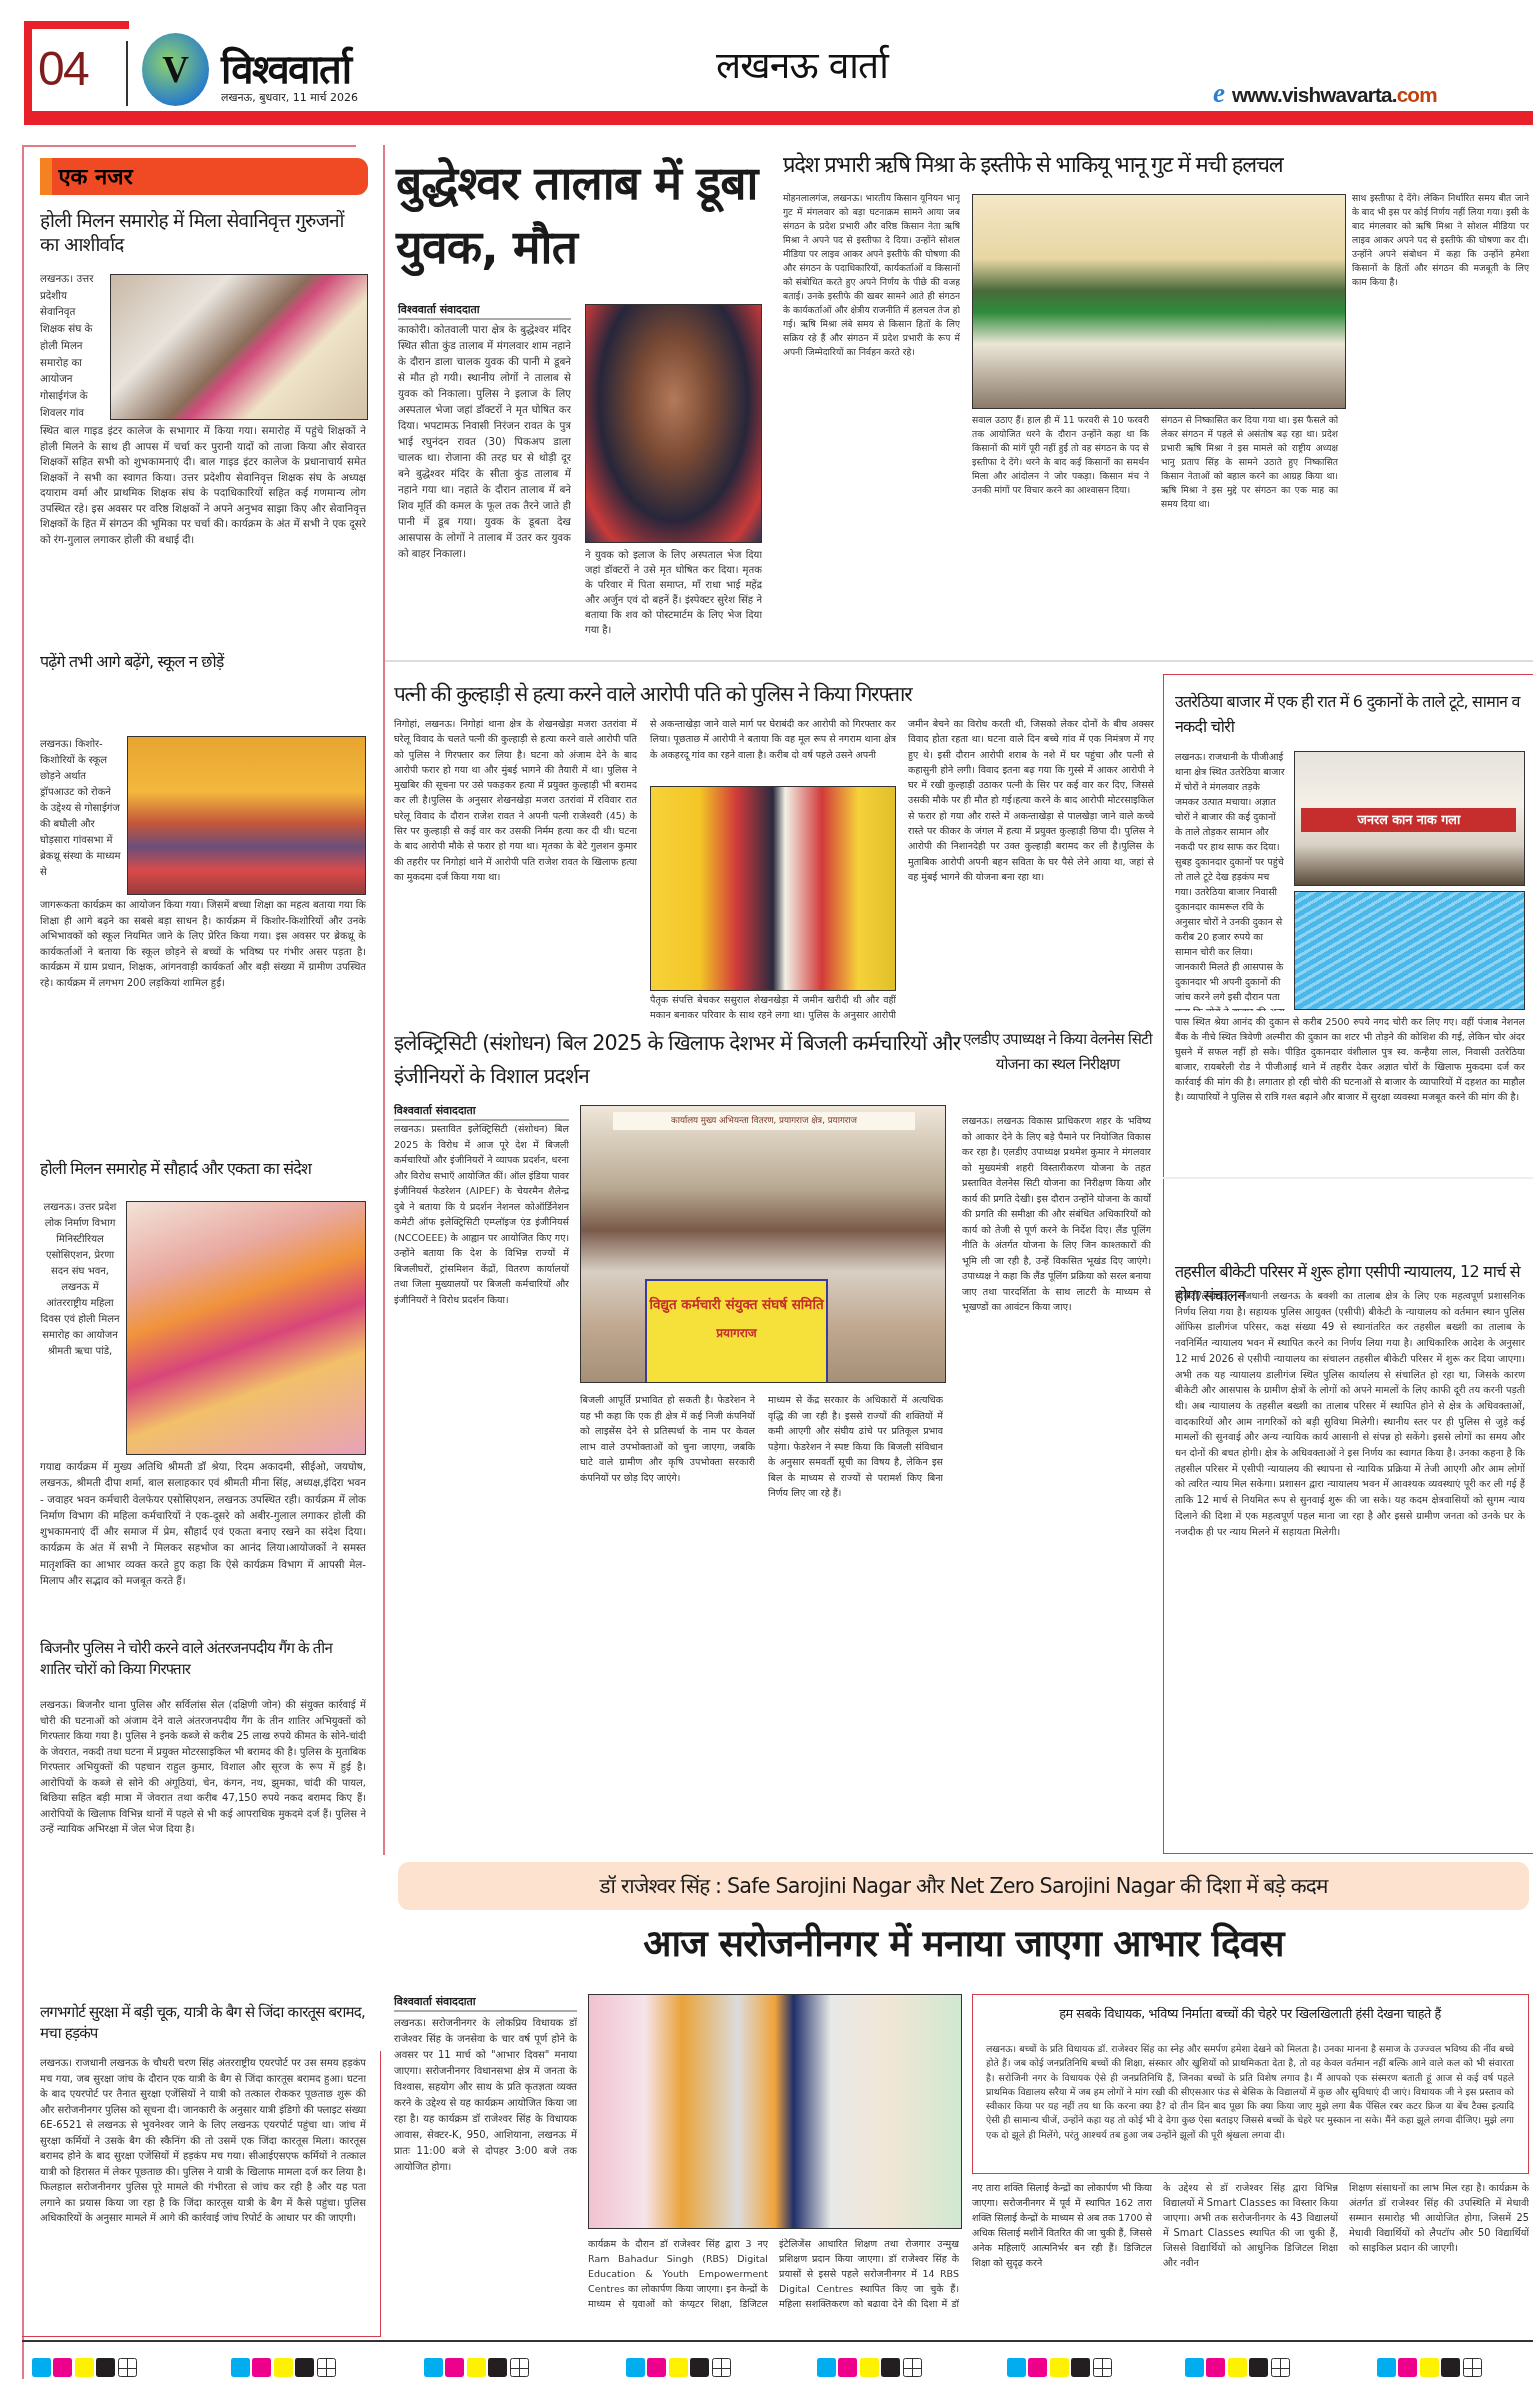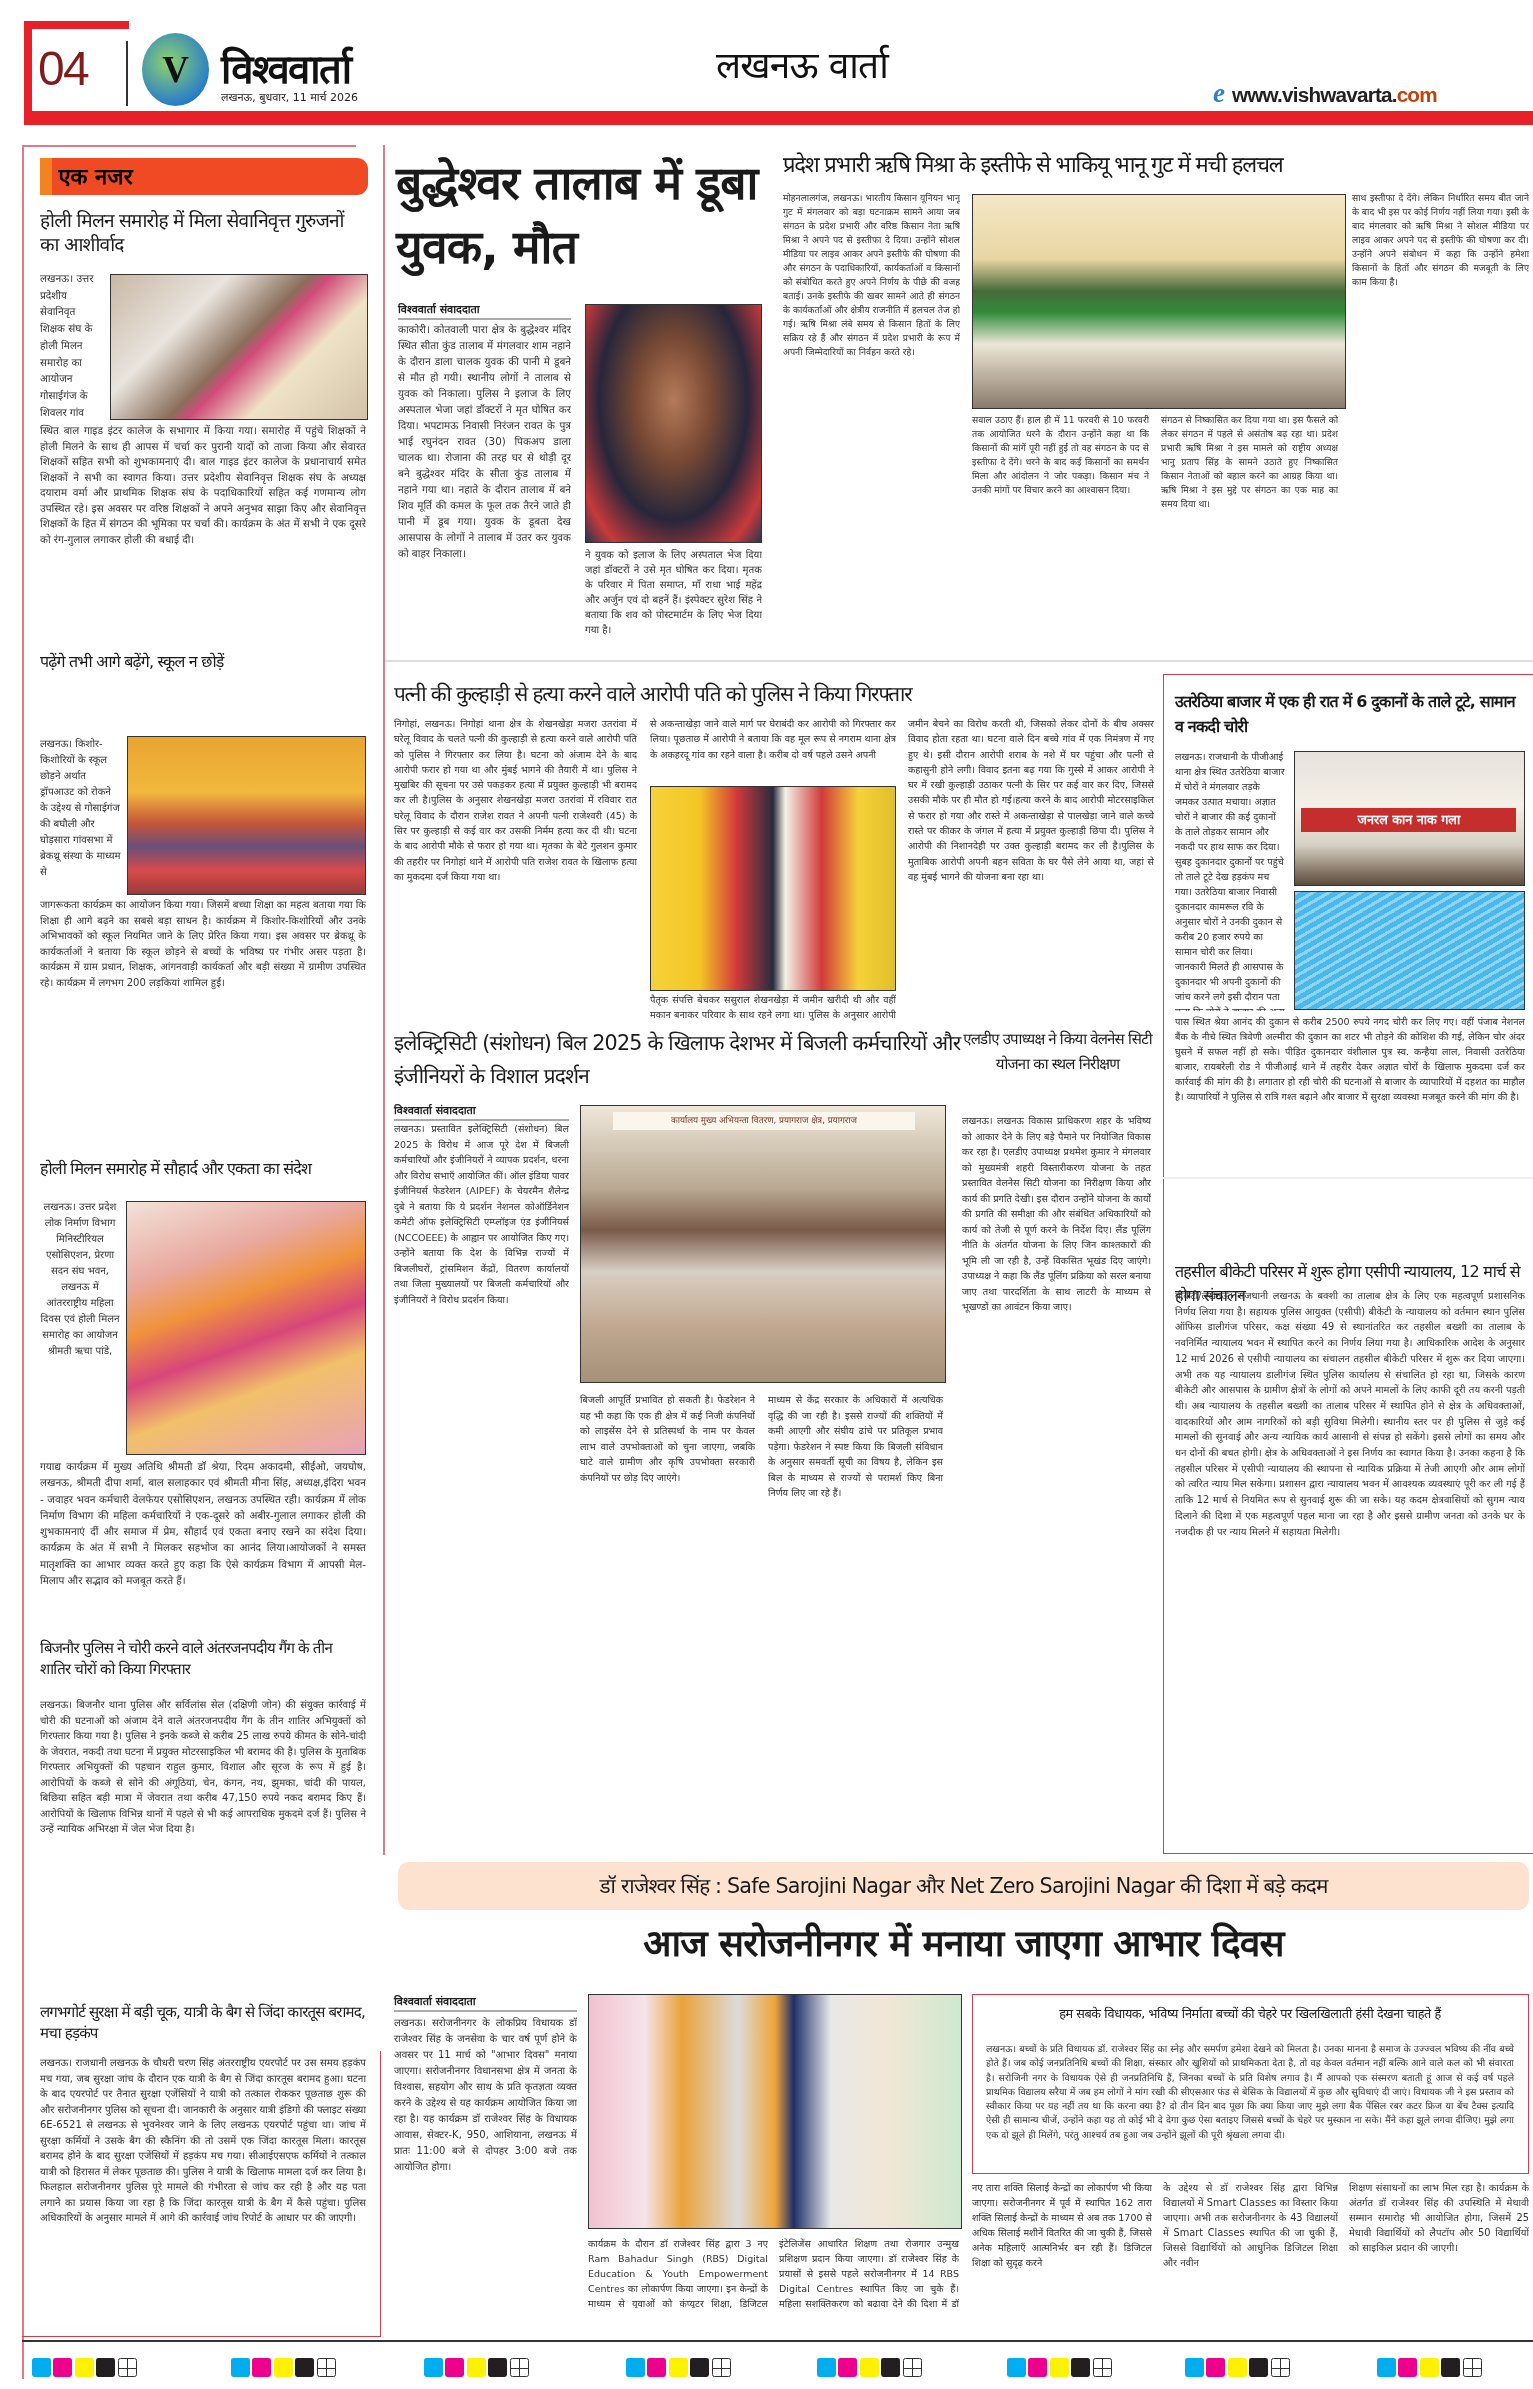--- a/index.html
+++ b/index.html
@@ -97,37 +97,41 @@
 <div class="abs" style="left:385px;top:660px;width:1148px;height:1.6px;background:#ddd"></div>
 
 <div class="abs hl" style="left:394px;top:674px;width:763px;font-size:20.7px;line-height:40px;font-weight:normal;letter-spacing:-1.2px">पत्नी की कुल्हाड़ी से हत्या करने वाले आरोपी पति को पुलिस ने किया गिरफ्तार</div>
 <div class="abs txt" style="left:394px;top:716px;width:243px;height:306px;font-size:9.5px;line-height:15.3px">निगोहां, लखनऊ। निगोहां थाना क्षेत्र के शेखनखेड़ा मजरा उतरांवा में घरेलू विवाद के चलते पत्नी की कुल्हाड़ी से हत्या करने वाले आरोपी पति को पुलिस ने गिरफ्तार कर लिया है। घटना को अंजाम देने के बाद आरोपी फरार हो गया था और मुंबई भागने की तैयारी में था। पुलिस ने मुखबिर की सूचना पर उसे पकड़कर हत्या में प्रयुक्त कुल्हाड़ी भी बरामद कर ली है।पुलिस के अनुसार शेखनखेड़ा मजरा उतरांवां में रविवार रात घरेलू विवाद के दौरान राजेश रावत ने अपनी पत्नी राजेश्वरी (45) के सिर पर कुल्हाड़ी से कई वार कर उसकी निर्मम हत्या कर दी थी। घटना के बाद आरोपी मौके से फरार हो गया था। मृतका के बेटे गुलशन कुमार की तहरीर पर निगोहां थाने में आरोपी पति राजेश रावत के खिलाफ हत्या का मुकदमा दर्ज किया गया था।</div>
 <div class="abs txt" style="left:650px;top:716px;width:246px;height:68px;font-size:9.5px;line-height:15.3px">से अकन्ताखेड़ा जाने वाले मार्ग पर घेराबंदी कर आरोपी को गिरफ्तार कर लिया। पूछताछ में आरोपी ने बताया कि वह मूल रूप से नगराम थाना क्षेत्र के अकहरदू गांव का रहने वाला है। करीब दो वर्ष पहले उसने अपनी</div>
 <div class="abs photo" style="left:650px;top:786px;width:246px;height:205px;background:linear-gradient(90deg,#f6d23a 0%,#f3c626 20%,#d23a3a 35%,#2a2a40 50%,#f2f2e6 55%,#d23a3a 70%,#f6d23a 85%,#e0bf2a 100%)"></div>
 <div class="abs txt" style="left:650px;top:992px;width:246px;height:32px;font-size:9.5px;line-height:15.3px">पैतृक संपत्ति बेचकर ससुराल शेखनखेड़ा में जमीन खरीदी थी और वहीं मकान बनाकर परिवार के साथ रहने लगा था। पुलिस के अनुसार आरोपी शराब पीने का आदी है।</div>
 <div class="abs txt" style="left:908px;top:716px;width:246px;height:306px;font-size:9.5px;line-height:15.3px">जमीन बेचने का विरोध करती थी, जिसको लेकर दोनों के बीच अक्सर विवाद होता रहता था। घटना वाले दिन बच्चे गांव में एक निमंत्रण में गए हुए थे। इसी दौरान आरोपी शराब के नशे में घर पहुंचा और पत्नी से कहासुनी होने लगी। विवाद इतना बढ़ गया कि गुस्से में आकर आरोपी ने घर में रखी कुल्हाड़ी उठाकर पत्नी के सिर पर कई वार कर दिए, जिससे उसकी मौके पर ही मौत हो गई।हत्या करने के बाद आरोपी मोटरसाइकिल से फरार हो गया और रास्ते में अकन्ताखेड़ा से पालखेड़ा जाने वाले कच्चे रास्ते पर कीकर के जंगल में हत्या में प्रयुक्त कुल्हाड़ी छिपा दी। पुलिस ने आरोपी की निशानदेही पर उक्त कुल्हाड़ी बरामद कर ली है।पुलिस के मुताबिक आरोपी अपनी बहन सविता के घर पैसे लेने आया था, जहां से वह मुंबई भागने की योजना बना रहा था।</div>
 
 <div class="abs redbox" style="left:1163px;top:674px;width:371px;height:1180px;border-right:none"></div>
-<div class="abs hl" style="left:1175px;top:689px;width:350px;font-size:16px;line-height:25.4px;font-weight:bold">उतरेठिया बाजार में एक ही रात में 6 दुकानों के ताले टूटे, सामान व नकदी चोरी</div>
+<div class="abs hl" style="left:1175px;top:689px;width:350px;font-size:16px;line-height:25.4px;font-weight:normal">उतरेठिया बाजार में एक ही रात में 6 दुकानों के ताले टूटे, सामान व नकदी चोरी</div>
 <div class="abs txt" style="left:1175px;top:749px;width:111px;height:262px;font-size:9.5px;line-height:15px;text-align:left">लखनऊ। राजधानी के पीजीआई थाना क्षेत्र स्थित उतरेठिया बाजार में चोरों ने मंगलवार तड़के जमकर उत्पात मचाया। अज्ञात चोरों ने बाजार की कई दुकानों के ताले तोड़कर सामान और नकदी पर हाथ साफ कर दिया। सुबह दुकानदार दुकानों पर पहुंचे तो ताले टूटे देख हड़कंप मच गया। उतरेठिया बाजार निवासी दुकानदार कामरूल रवि के अनुसार चोरों ने उनकी दुकान से करीब 20 हजार रुपये का सामान चोरी कर लिया। जानकारी मिलते ही आसपास के दुकानदार भी अपनी दुकानों की जांच करने लगे इसी दौरान पता चला कि चोरों ने बाजार की अन्य दुकानों को भी निशाना बनाया। आनंद डेंटल केयर के</div>
 <div class="abs photo" style="left:1294px;top:751px;width:231px;height:135px;background:linear-gradient(180deg,#e6e3dc 0%,#f4efe7 40%,#d8d0c4 70%,#5b4b3a 100%)">
   <div style="position:absolute;left:6.4px;top:56px;width:215px;height:24px;background:#c62d2d;color:#fff;font-size:12.7px;font-weight:bold;line-height:24px;text-align:center">जनरल कान नाक गला</div>
 </div>
 <div class="abs photo" style="left:1294px;top:891px;width:231px;height:119px;background:repeating-linear-gradient(-30deg,#4ab8e8 0 4.8px,#8fd3f2 4.8px 8px)"></div>
 <div class="abs txt" style="left:1175px;top:1014px;width:350px;height:159px;font-size:9.5px;line-height:15px">पास स्थित श्रेया आनंद की दुकान से करीब 2500 रुपये नगद चोरी कर लिए गए। वहीं पंजाब नेशनल बैंक के नीचे स्थित त्रिवेणी अल्मीरा की दुकान का शटर भी तोड़ने की कोशिश की गई, लेकिन चोर अंदर घुसने में सफल नहीं हो सके। पीड़ित दुकानदार वंशीलाल पुत्र स्व. कन्हैया लाल, निवासी उतरेठिया बाजार, रायबरेली रोड ने पीजीआई थाने में तहरीर देकर अज्ञात चोरों के खिलाफ मुकदमा दर्ज कर कार्रवाई की मांग की है। लगातार हो रही चोरी की घटनाओं से बाजार के व्यापारियों में दहशत का माहौल है। व्यापारियों ने पुलिस से रात्रि गश्त बढ़ाने और बाजार में सुरक्षा व्यवस्था मजबूत करने की मांग की है।</div>
 
 <div class="abs" style="left:1163px;top:1177px;width:371px;height:1.6px;background:#eee"></div>
 <div class="abs hl" style="left:1175px;top:1260px;width:350px;font-size:16px;line-height:24px;font-weight:normal">तहसील बीकेटी परिसर में शुरू होगा एसीपी न्यायालय, 12 मार्च से होगा संचालन</div>
 <div class="abs txt" style="left:1175px;top:1288px;width:350px;height:557px;font-size:9.8px;line-height:15.7px">बीकेटी/लखनऊ। राजधानी लखनऊ के बक्शी का तालाब क्षेत्र के लिए एक महत्वपूर्ण प्रशासनिक निर्णय लिया गया है। सहायक पुलिस आयुक्त (एसीपी) बीकेटी के न्यायालय को वर्तमान स्थान पुलिस ऑफिस डालीगंज परिसर, कक्ष संख्या 49 से स्थानांतरित कर तहसील बख्शी का तालाब के नवनिर्मित न्यायालय भवन में स्थापित करने का निर्णय लिया गया है। आधिकारिक आदेश के अनुसार 12 मार्च 2026 से एसीपी न्यायालय का संचालन तहसील बीकेटी परिसर में शुरू कर दिया जाएगा। अभी तक यह न्यायालय डालीगंज स्थित पुलिस कार्यालय से संचालित हो रहा था, जिसके कारण बीकेटी और आसपास के ग्रामीण क्षेत्रों के लोगों को अपने मामलों के लिए काफी दूरी तय करनी पड़ती थी। अब न्यायालय के तहसील बख्शी का तालाब परिसर में स्थापित होने से क्षेत्र के अधिवक्ताओं, वादकारियों और आम नागरिकों को बड़ी सुविधा मिलेगी। स्थानीय स्तर पर ही पुलिस से जुड़े कई मामलों की सुनवाई और अन्य न्यायिक कार्य आसानी से संपन्न हो सकेंगे। इससे लोगों का समय और धन दोनों की बचत होगी। क्षेत्र के अधिवक्ताओं ने इस निर्णय का स्वागत किया है। उनका कहना है कि तहसील परिसर में एसीपी न्यायालय की स्थापना से न्यायिक प्रक्रिया में तेजी आएगी और आम लोगों को त्वरित न्याय मिल सकेगा। प्रशासन द्वारा न्यायालय भवन में आवश्यक व्यवस्थाएं पूरी कर ली गई हैं ताकि 12 मार्च से नियमित रूप से सुनवाई शुरू की जा सके। यह कदम क्षेत्रवासियों को सुगम न्याय दिलाने की दिशा में एक महत्वपूर्ण पहल माना जा रहा है और इससे ग्रामीण जनता को उनके घर के नजदीक ही पर न्याय मिलने में सहायता मिलेगी।</div>
 
 <div class="abs hl" style="left:394px;top:1027px;width:573px;font-size:20.7px;line-height:33px;font-weight:normal;letter-spacing:-0.8px">इलेक्ट्रिसिटी (संशोधन) बिल 2025 के खिलाफ देशभर में बिजली कर्मचारियों और इंजीनियरों के विशाल प्रदर्शन</div>
 <div class="abs byline" style="left:394px;top:1102px;width:175px">विश्ववार्ता संवाददाता</div>
 <div class="abs txt" style="left:394px;top:1121px;width:175px;height:700px;font-size:9.5px;line-height:15.5px">लखनऊ। प्रस्तावित इलेक्ट्रिसिटी (संशोधन) बिल 2025 के विरोध में आज पूरे देश में बिजली कर्मचारियों और इंजीनियरों ने व्यापक प्रदर्शन, धरना और विरोध सभाएँ आयोजित कीं। ऑल इंडिया पावर इंजीनियर्स फेडरेशन (AIPEF) के चेयरमैन शैलेन्द्र दुबे ने बताया कि ये प्रदर्शन नेशनल कोऑर्डिनेशन कमेटी ऑफ इलेक्ट्रिसिटी एम्प्लॉइज एंड इंजीनियर्स (NCCOEEE) के आह्वान पर आयोजित किए गए। उन्होंने बताया कि देश के विभिन्न राज्यों में बिजलीघरों, ट्रांसमिशन केंद्रों, वितरण कार्यालयों तथा जिला मुख्यालयों पर बिजली कर्मचारियों और इंजीनियरों ने विरोध प्रदर्शन किया।</div>
 <div class="abs photo" style="left:580px;top:1105px;width:366px;height:278px;background:linear-gradient(180deg,#efe7da 0%,#b8a892 30%,#7a5a4a 45%,#d8cfc4 60%,#c0a890 80%,#a69078 100%)">
   <div style="position:absolute;left:32px;top:6.4px;width:302px;height:17.5px;background:#fbf6ec;font-size:8.7px;color:#7a3a2a;text-align:center;line-height:17.5px">कार्यालय मुख्य अभियन्ता वितरण, प्रयागराज क्षेत्र, प्रयागराज</div>
+  <div style="position:absolute;left:64px;top:173px;width:183px;height:105px;background:#f6e13a;border:2.4px solid #3a3aa0;color:#c62d2d;font-size:13.5px;font-weight:bold;text-align:center;padding-top:14.3px">
+    <div>विद्युत कर्मचारी संयुक्त संघर्ष समिति</div>
+    <div style="margin-top:11px;font-size:12px">प्रयागराज</div>
+  </div>
 </div>
 <div class="abs txt" style="left:580px;top:1392px;width:175px;height:429px;font-size:9.5px;line-height:15.5px">बिजली आपूर्ति प्रभावित हो सकती है। फेडरेशन ने यह भी कहा कि एक ही क्षेत्र में कई निजी कंपनियों को लाइसेंस देने से प्रतिस्पर्धा के नाम पर केवल लाभ वाले उपभोक्ताओं को चुना जाएगा, जबकि घाटे वाले ग्रामीण और कृषि उपभोक्ता सरकारी कंपनियों पर छोड़ दिए जाएंगे।</div>
 <div class="abs txt" style="left:768px;top:1392px;width:175px;height:429px;font-size:9.5px;line-height:15.5px">माध्यम से केंद्र सरकार के अधिकारों में अत्यधिक वृद्धि की जा रही है। इससे राज्यों की शक्तियों में कमी आएगी और संघीय ढांचे पर प्रतिकूल प्रभाव पड़ेगा। फेडरेशन ने स्पष्ट किया कि बिजली संविधान के अनुसार समवर्ती सूची का विषय है, लेकिन इस बिल के माध्यम से राज्यों से परामर्श किए बिना निर्णय लिए जा रहे हैं।</div>
 
 <div class="abs hl" style="left:962px;top:1027px;width:191px;font-size:15px;line-height:25.4px;font-weight:normal;text-align:center">एलडीए उपाध्यक्ष ने किया वेलनेस सिटी योजना का स्थल निरीक्षण</div>
 <div class="abs txt" style="left:962px;top:1113px;width:189px;height:732px;font-size:9.5px;line-height:15.5px">लखनऊ। लखनऊ विकास प्राधिकरण शहर के भविष्य को आकार देने के लिए बड़े पैमाने पर नियोजित विकास कर रहा है। एलडीए उपाध्यक्ष प्रथमेश कुमार ने मंगलवार को मुख्यमंत्री शहरी विस्तारीकरण योजना के तहत प्रस्तावित वेलनेस सिटी योजना का निरीक्षण किया और कार्य की प्रगति देखी। इस दौरान उन्होंने योजना के कार्यों की प्रगति की समीक्षा की और संबंधित अधिकारियों को कार्य को तेजी से पूर्ण करने के निर्देश दिए। लैंड पूलिंग नीति के अंतर्गत योजना के लिए जिन काश्तकारों की भूमि ली जा रही है, उन्हें विकसित भूखंड दिए जाएंगे। उपाध्यक्ष ने कहा कि लैंड पूलिंग प्रक्रिया को सरल बनाया जाए तथा पारदर्शिता के साथ लाटरी के माध्यम से भूखण्डों का आवंटन किया जाए।</div>
 
 <div class="abs bar" style="left:398px;top:1862px;width:1131px">
   <div style="text-align:center;font-size:20.7px;line-height:48px;color:#1a1a1a;letter-spacing:-0.8px">डॉ राजेश्वर सिंह : Safe Sarojini Nagar और Net Zero Sarojini Nagar की दिशा में बड़े कदम</div>
 </div>

